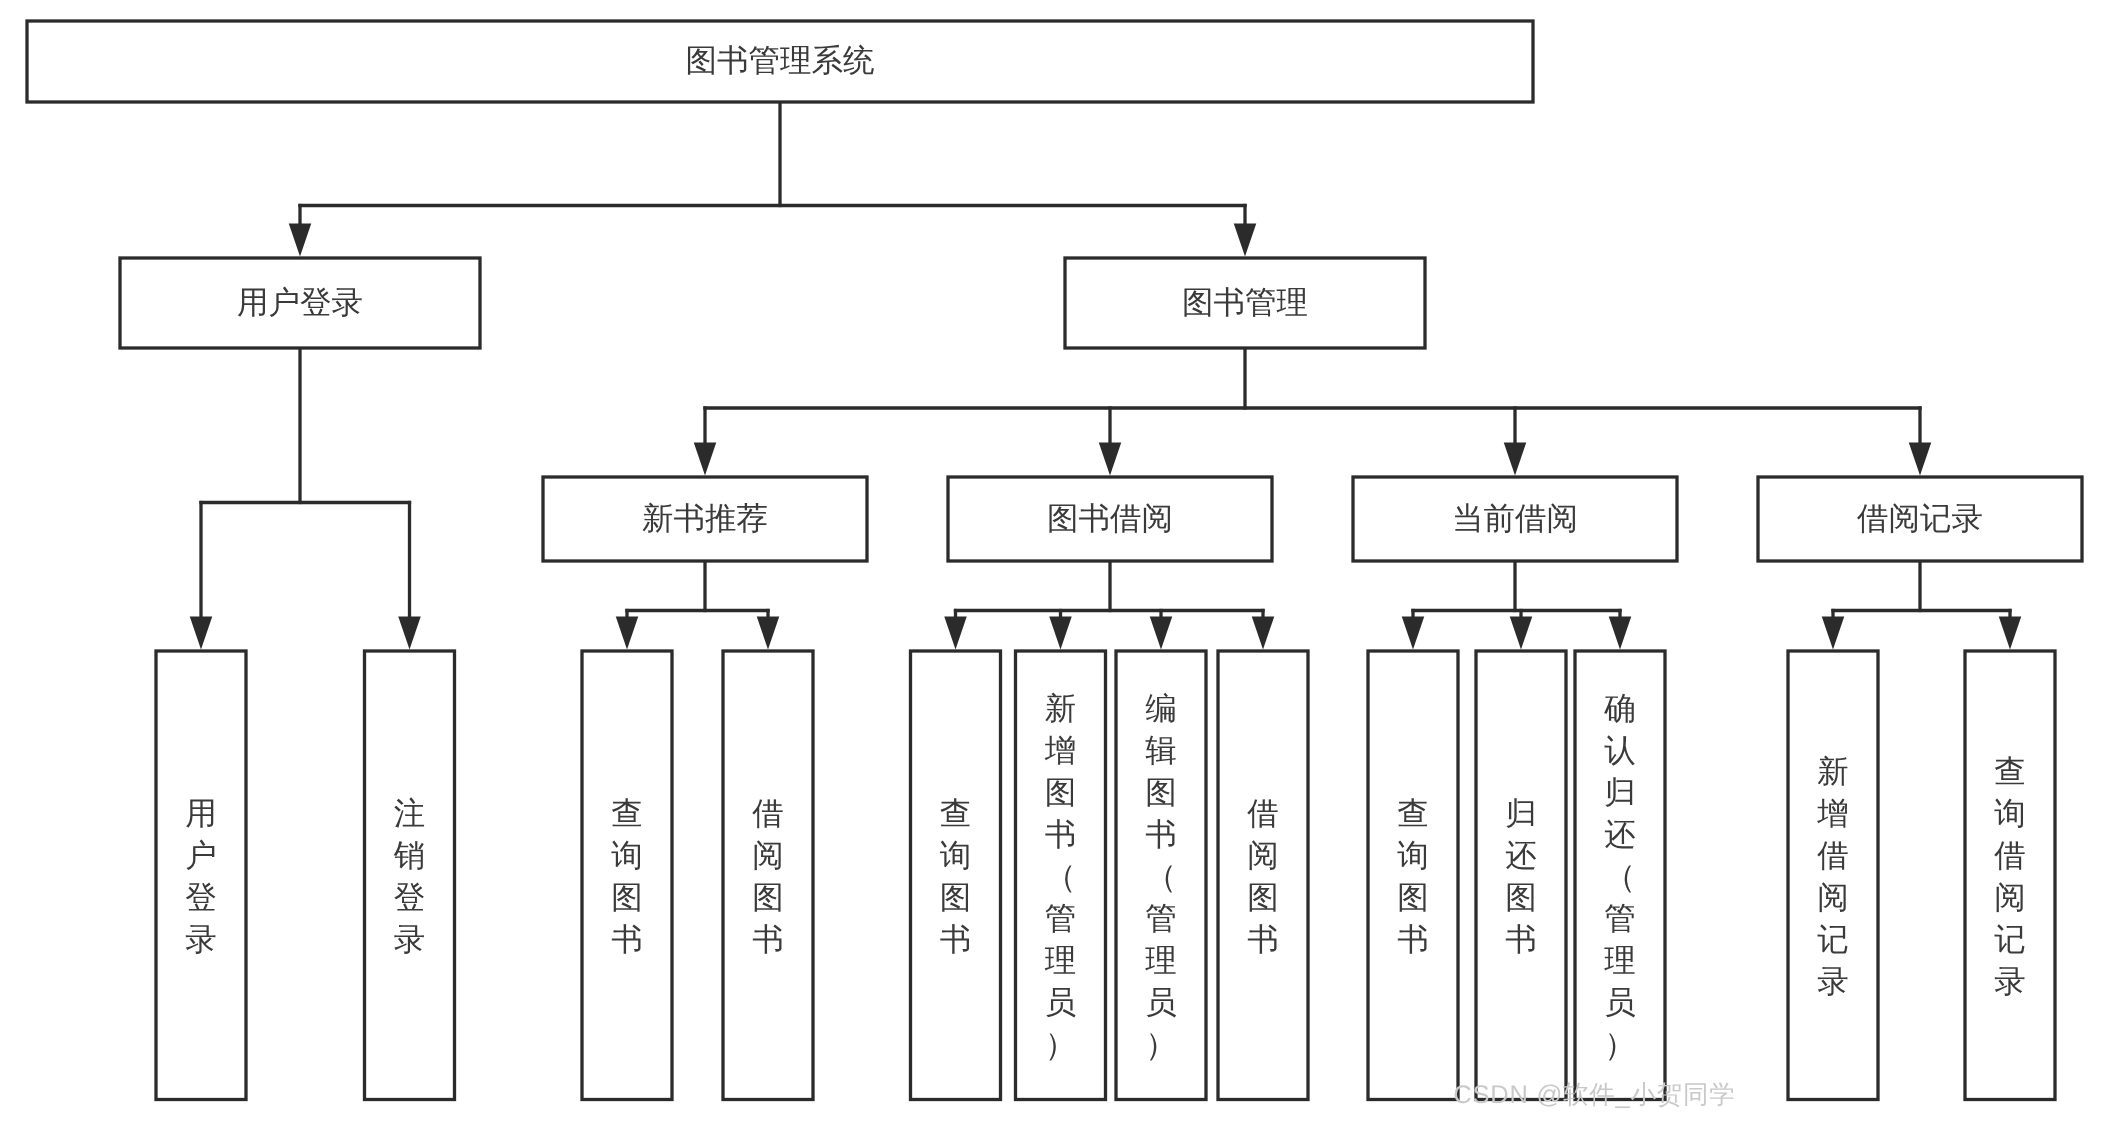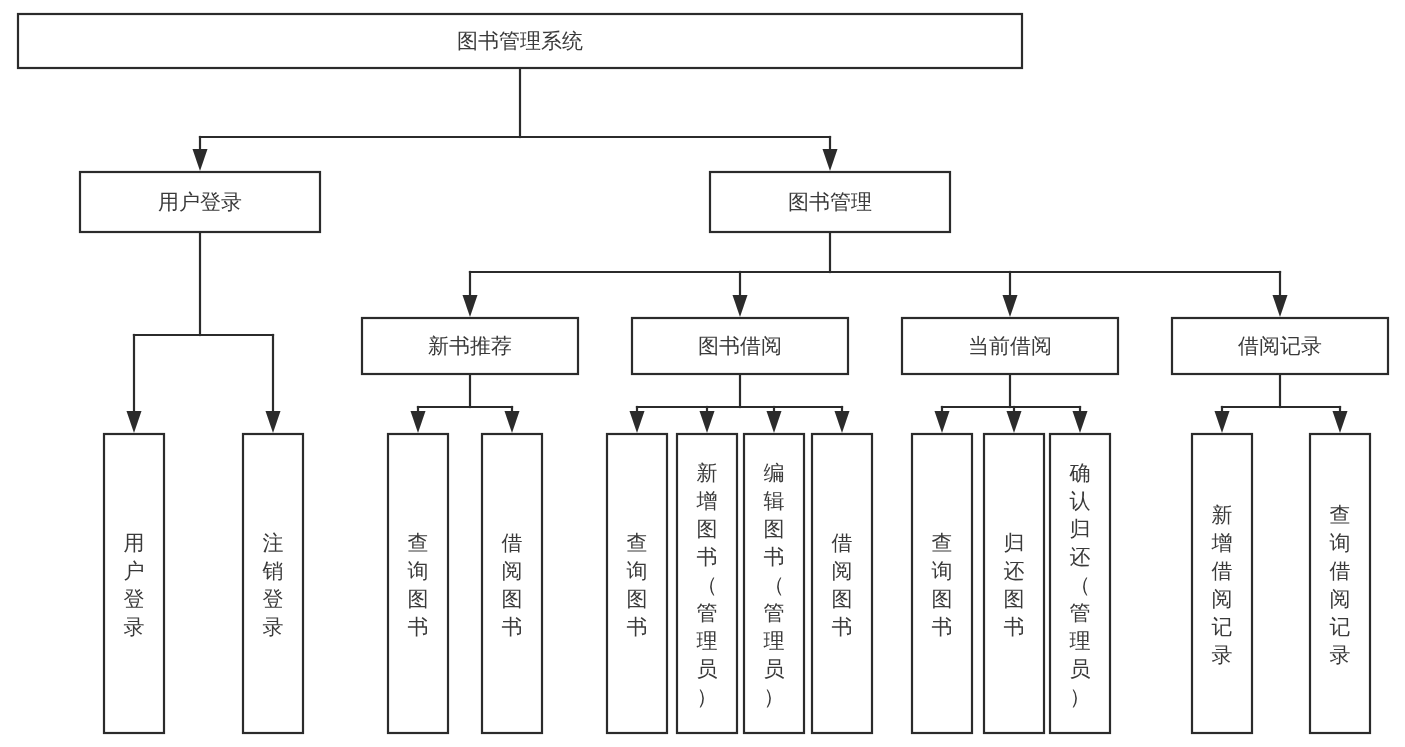--- a/index.html
+++ b/index.html
@@ -254,13 +254,14 @@
         <g>
           <rect x="1192" y="434" width="60" height="299" class="node-box" rx="0"></rect>
           <text x="1222" y="521.5" class="node-label-v"><tspan x="1222" dy="0">新</tspan><tspan x="1222" dy="28">增</tspan><tspan x="1222" dy="28">借</tspan><tspan x="1222" dy="28">阅</tspan><tspan x="1222" dy="28">记</tspan><tspan x="1222" dy="28">录</tspan></text>
         </g>
         <g>
           <rect x="1310" y="434" width="60" height="299" class="node-box" rx="0"></rect>
           <text x="1340" y="521.5" class="node-label-v"><tspan x="1340" dy="0">查</tspan><tspan x="1340" dy="28">询</tspan><tspan x="1340" dy="28">借</tspan><tspan x="1340" dy="28">阅</tspan><tspan x="1340" dy="28">记</tspan><tspan x="1340" dy="28">录</tspan></text>
         </g>
       </g>
   </svg>
+  <div class="watermark">CSDN @软件_小贺同学</div>
 </div>
 
 </body></html>

